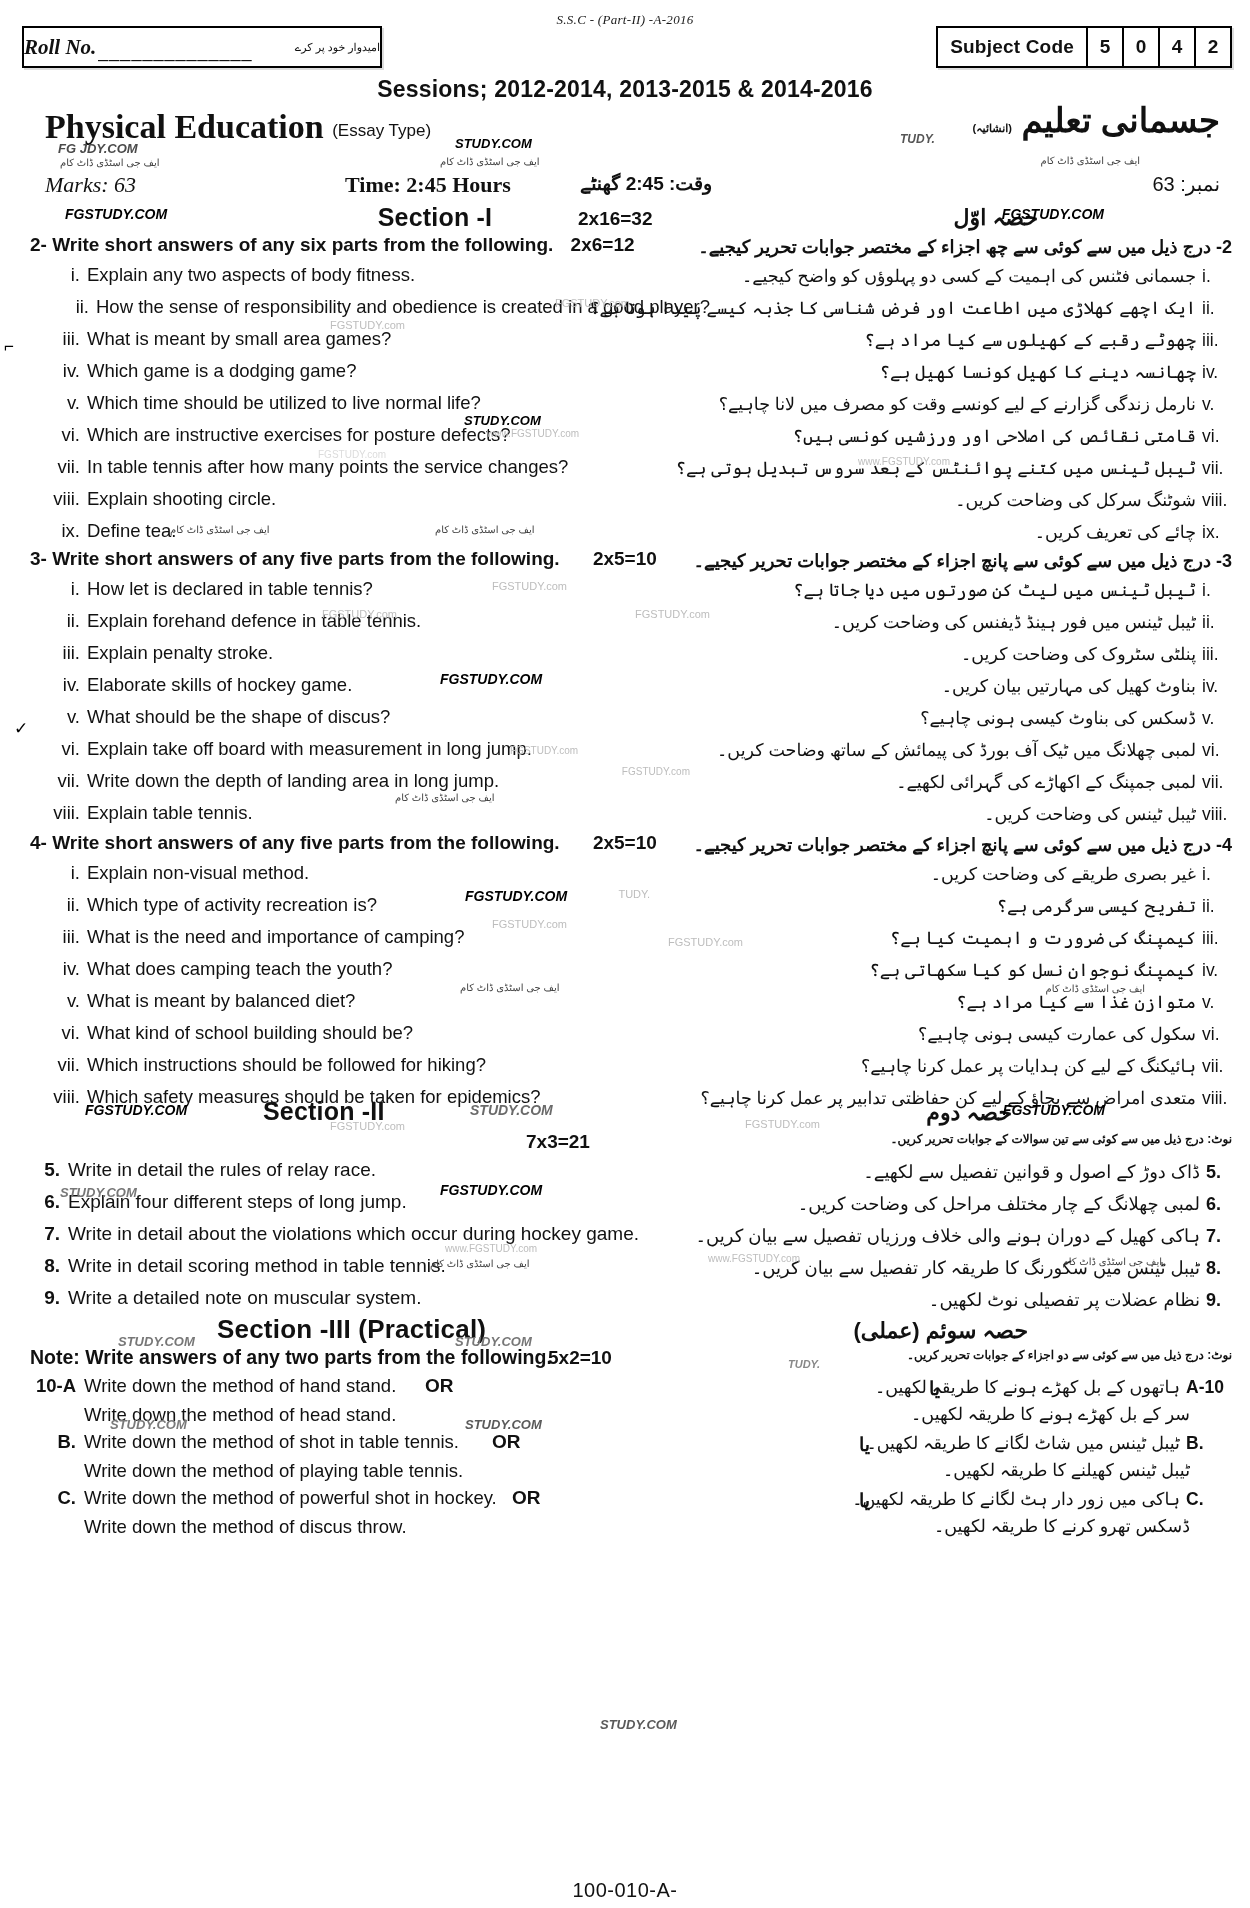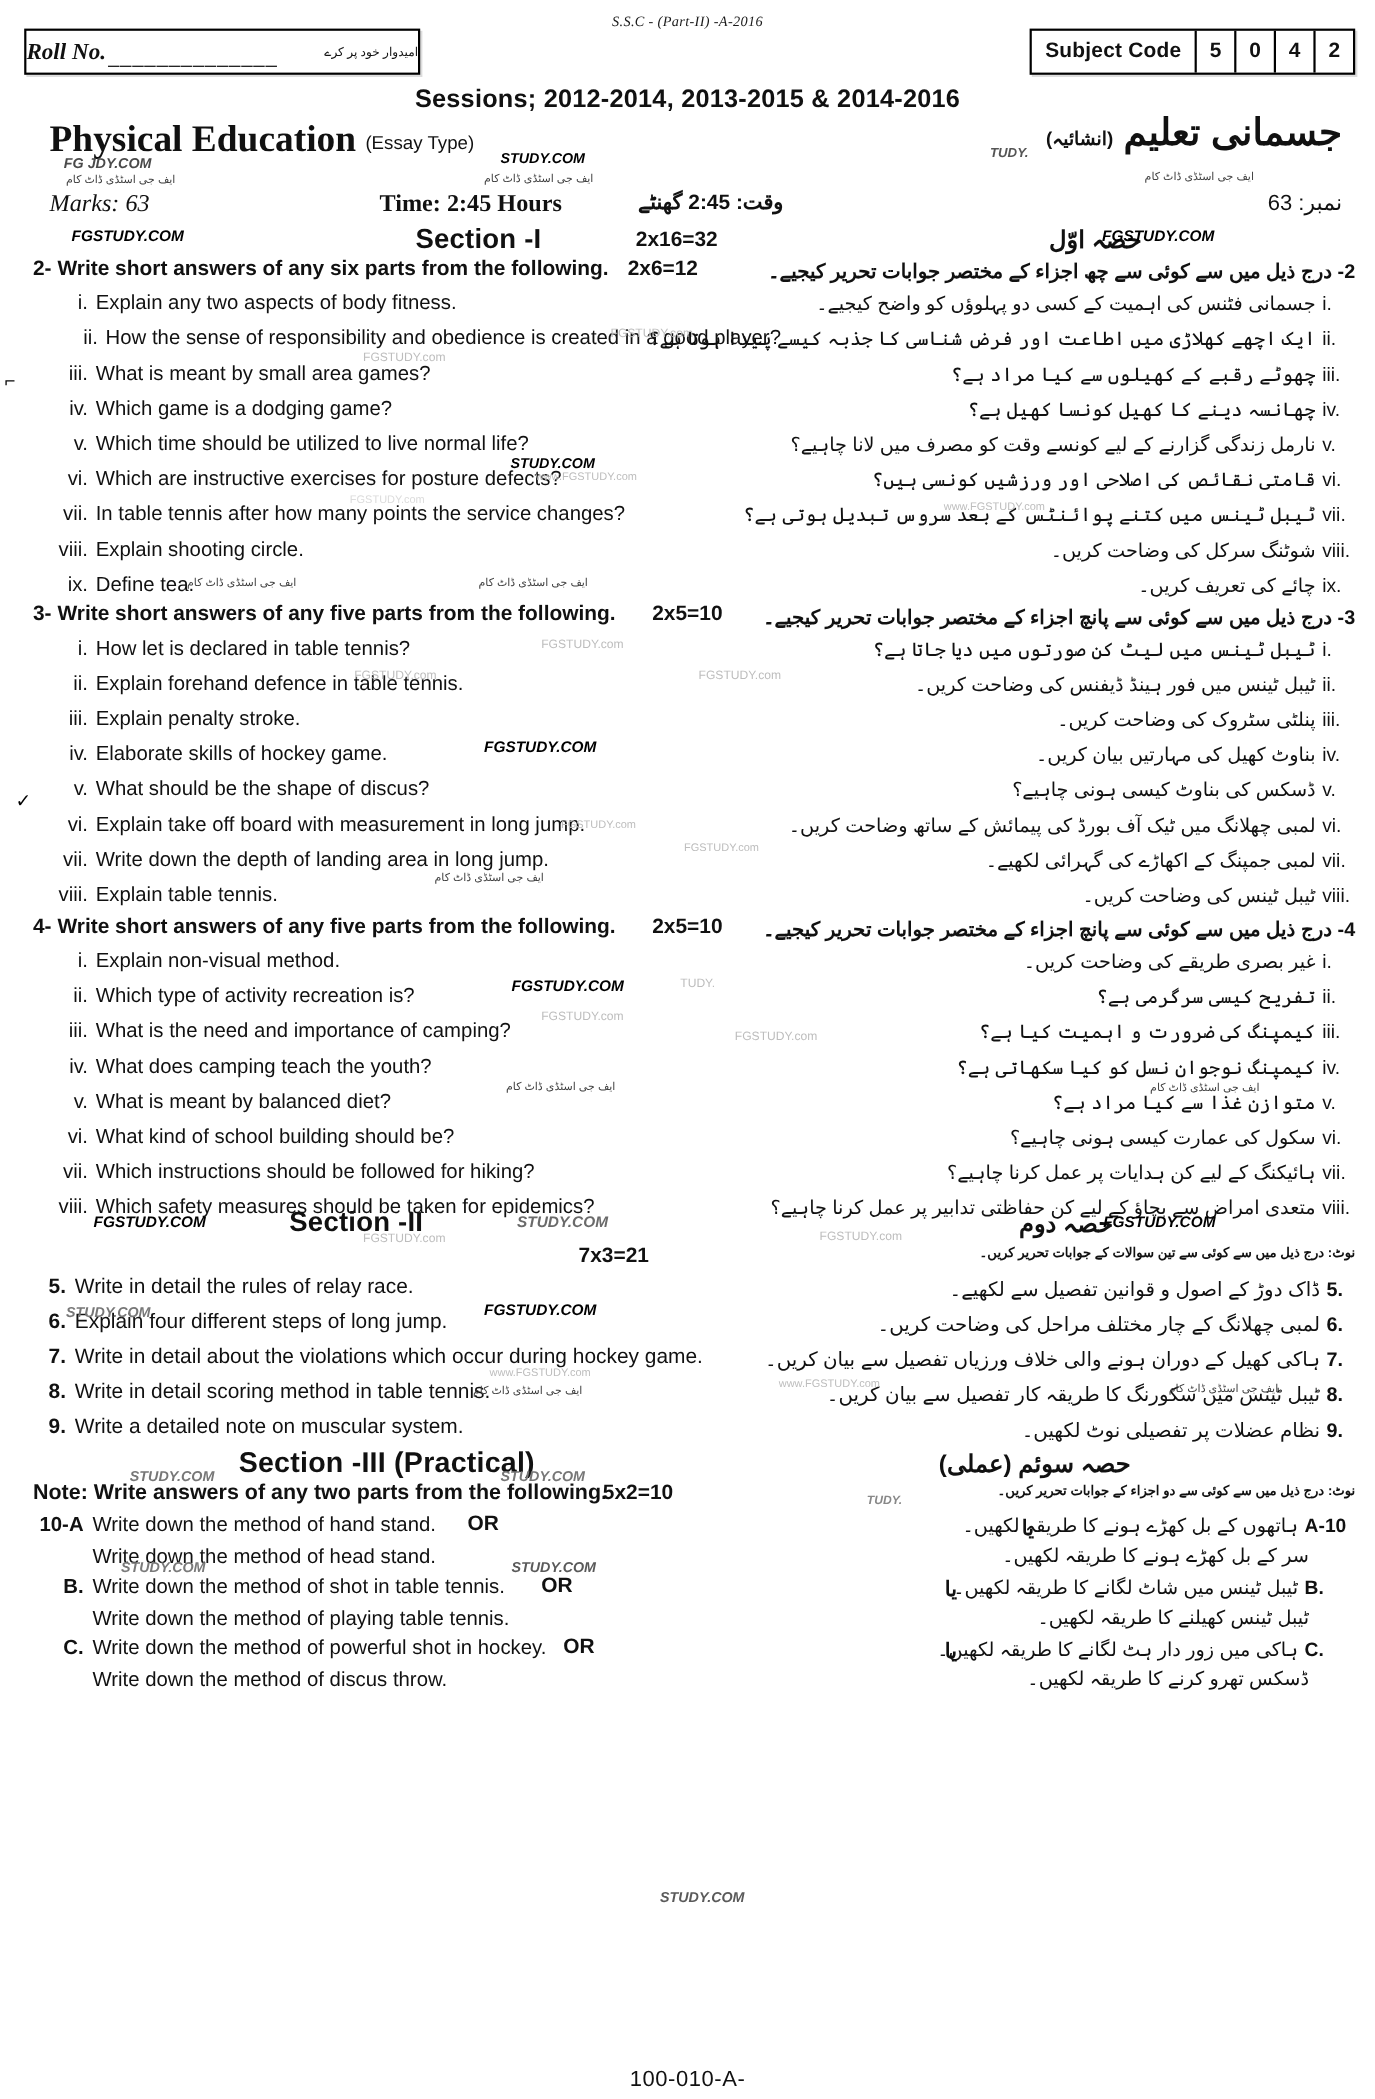--- a/index.html
+++ b/index.html
@@ -127,21 +127,21 @@
   }
   .subject-ur {
     position: absolute;
     top: 100px;
     right: 30px;
     direction: rtl;
     font-size: 34px;
     font-weight: bold;
     white-space: nowrap;
   }
-  .subject-ur .paren-ur { font-size: 17px; }
+  .subject-ur .paren-ur { font-size: 11px; }
 
   .marks-en {
     position: absolute;
     top: 172px;
     left: 45px;
     font-family: "Liberation Serif", serif;
     font-size: 22px;
     font-style: italic;
   }
   .time-en {

